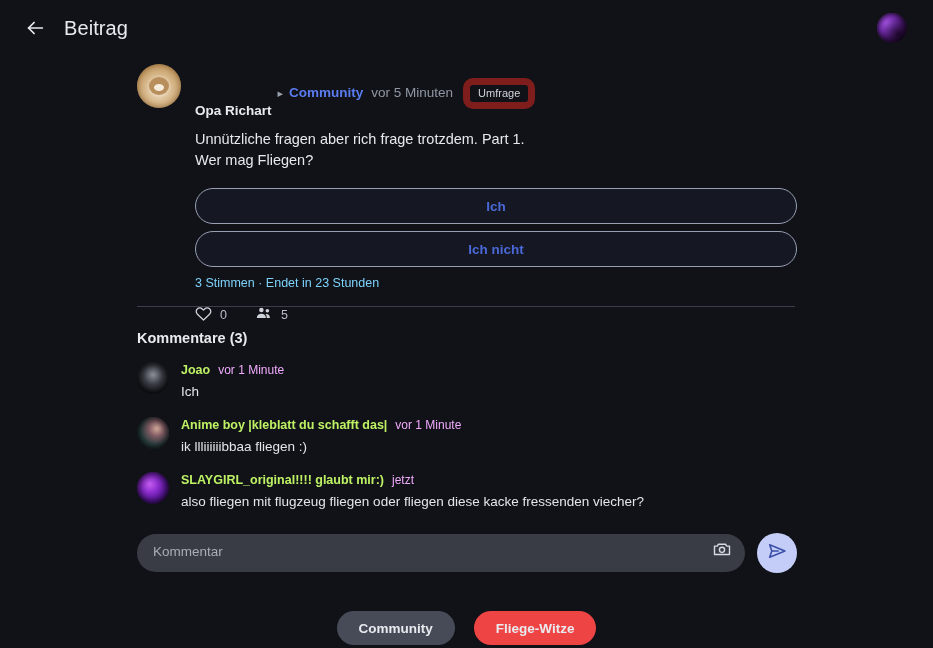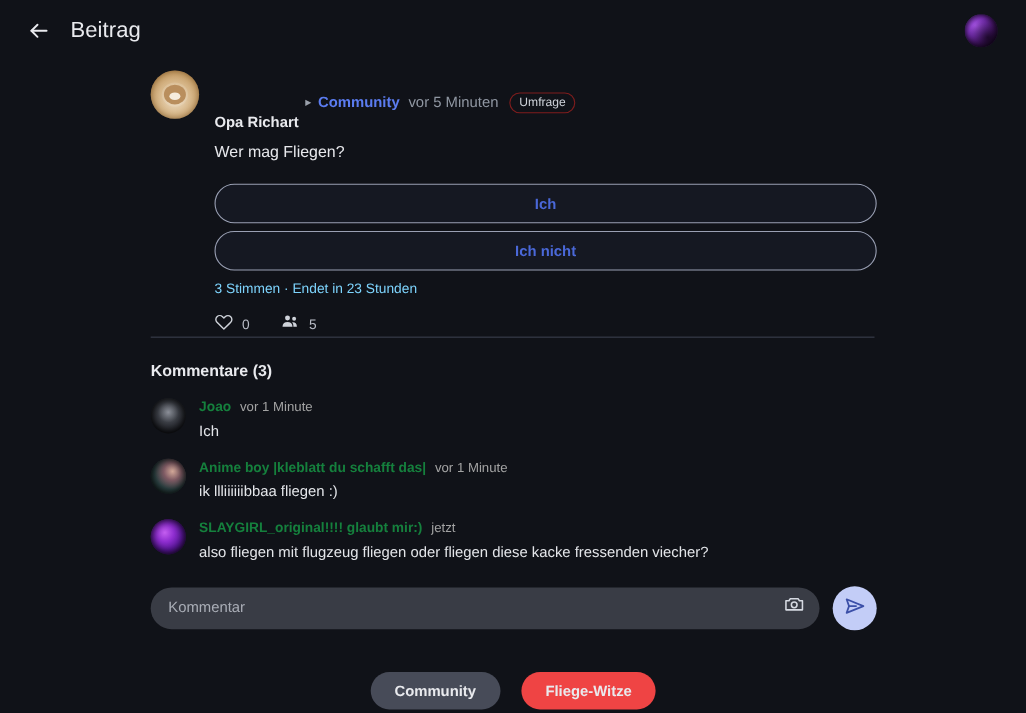--- a/index.html
+++ b/index.html
@@ -60,21 +60,21 @@
     border-radius:50%; background:#f6ecdd;
   }
   .post-body { flex: 1; min-width: 0; padding-top: 2px; }
   .meta-line { display: flex; align-items: center; gap: 6px; font-size: 13.5px; line-height: 18px; }
   .author { color: #e9eaee; font-weight: 700; margin-top: 36px; }
   .meta-sep { color: #9aa0ab; font-size: 11px; }
   .community-link { color: #5b7cf0; font-weight: 700; cursor: pointer; }
   .timestamp { color: #9097a2; font-weight: 400; margin-left: 2px; }
   .badge {
     margin-left: 4px;
-    border: 1px solid #7f1d1d; border-radius: 10px;
+    border: 7px solid #7f1d1d; border-radius: 10px;
     padding: 1px 8px 2px; font-size: 11px; color: #cfd3da; line-height: 14px;
   }
   .post-text { margin-top: 9px; font-size: 14.5px; color: #e7e8ec; line-height: 21px; }
 
   
   .poll { margin-top: 17px; }
   .poll-option {
     height: 36px; border: 1px solid #9aa0b4; border-radius: 18px;
     background: #151822;
     display: flex; align-items: center; justify-content: center;
@@ -97,22 +97,22 @@
   
   .comments { position: absolute; left: 137px; top: 330px; width: 680px; }
   .comments-title { font-size: 14.5px; font-weight: 700; color: #e9eaee; }
   .comment { display: flex; gap: 12px; margin-top: 16px; }
   .c-avatar { width: 32px; height: 32px; border-radius: 50%; flex: 0 0 32px; overflow: hidden; cursor: pointer; }
   .c-avatar.a1 { background: radial-gradient(circle at 50% 40%, #8b8f98 0%, #3a3d44 38%, #121318 78%); box-shadow: inset 0 0 8px #000; }
   .c-avatar.a2 { background: radial-gradient(circle at 62% 36%, #d2a898 0%, #7e5a63 28%, #2b4142 58%, #0d1412 100%); box-shadow: inset 0 0 8px #000; }
   .c-avatar.a3 { background: radial-gradient(circle at 40% 38%, #c45ef0 0%, #8f2ed0 30%, #5a179a 58%, #1d0730 100%); box-shadow: inset 0 0 8px #000; }
   .c-body { flex: 1; min-width: 0; }
   .c-meta { display: flex; align-items: baseline; gap: 8px; font-size: 12.5px; line-height: 17px; }
-  .c-name { font-weight: 700; color: #15803d; }
-  .c-time { color: #a3a3a3; font-size: 12px; }
+  .c-name { font-weight: 700; color: #bef264; }
+  .c-time { color: #f0abfc; font-size: 12px; }
   .c-text { margin-top: 3px; font-size: 13.5px; color: #e3e5e9; line-height: 19px; }
 
   
   .composer { position: absolute; left: 137px; top: 533px; width: 660px; display: flex; align-items: center; gap: 12px; }
   .input-wrap {
     flex: 1; height: 38px; background: #393c45; border-radius: 19px;
     display: flex; align-items: center; padding: 0 10px 4px 16px;
   }
   .comment-input {
     flex: 1; background: transparent; border: none; outline: none;
@@ -159,20 +159,21 @@
 
       <div class="meta-line">
         <span class="author">Opa Richart</span>
         <span class="meta-sep">▸</span>
         <span class="community-link">Community</span>
         <span class="timestamp">vor 5 Minuten</span>
         <span class="badge">Umfrage</span>
       </div>
 
       <div class="post-text">
+        <div>Unnützliche fragen aber rich frage trotzdem. Part 1.</div>
         <div>Wer mag Fliegen?</div>
       </div>
 
       <div class="poll">
         <div class="poll-option">Ich</div>
         <div class="poll-option">Ich nicht</div>
         <div class="poll-info">3 Stimmen · Endet in 23 Stunden</div>
       </div>
 
       <div class="reactions">

